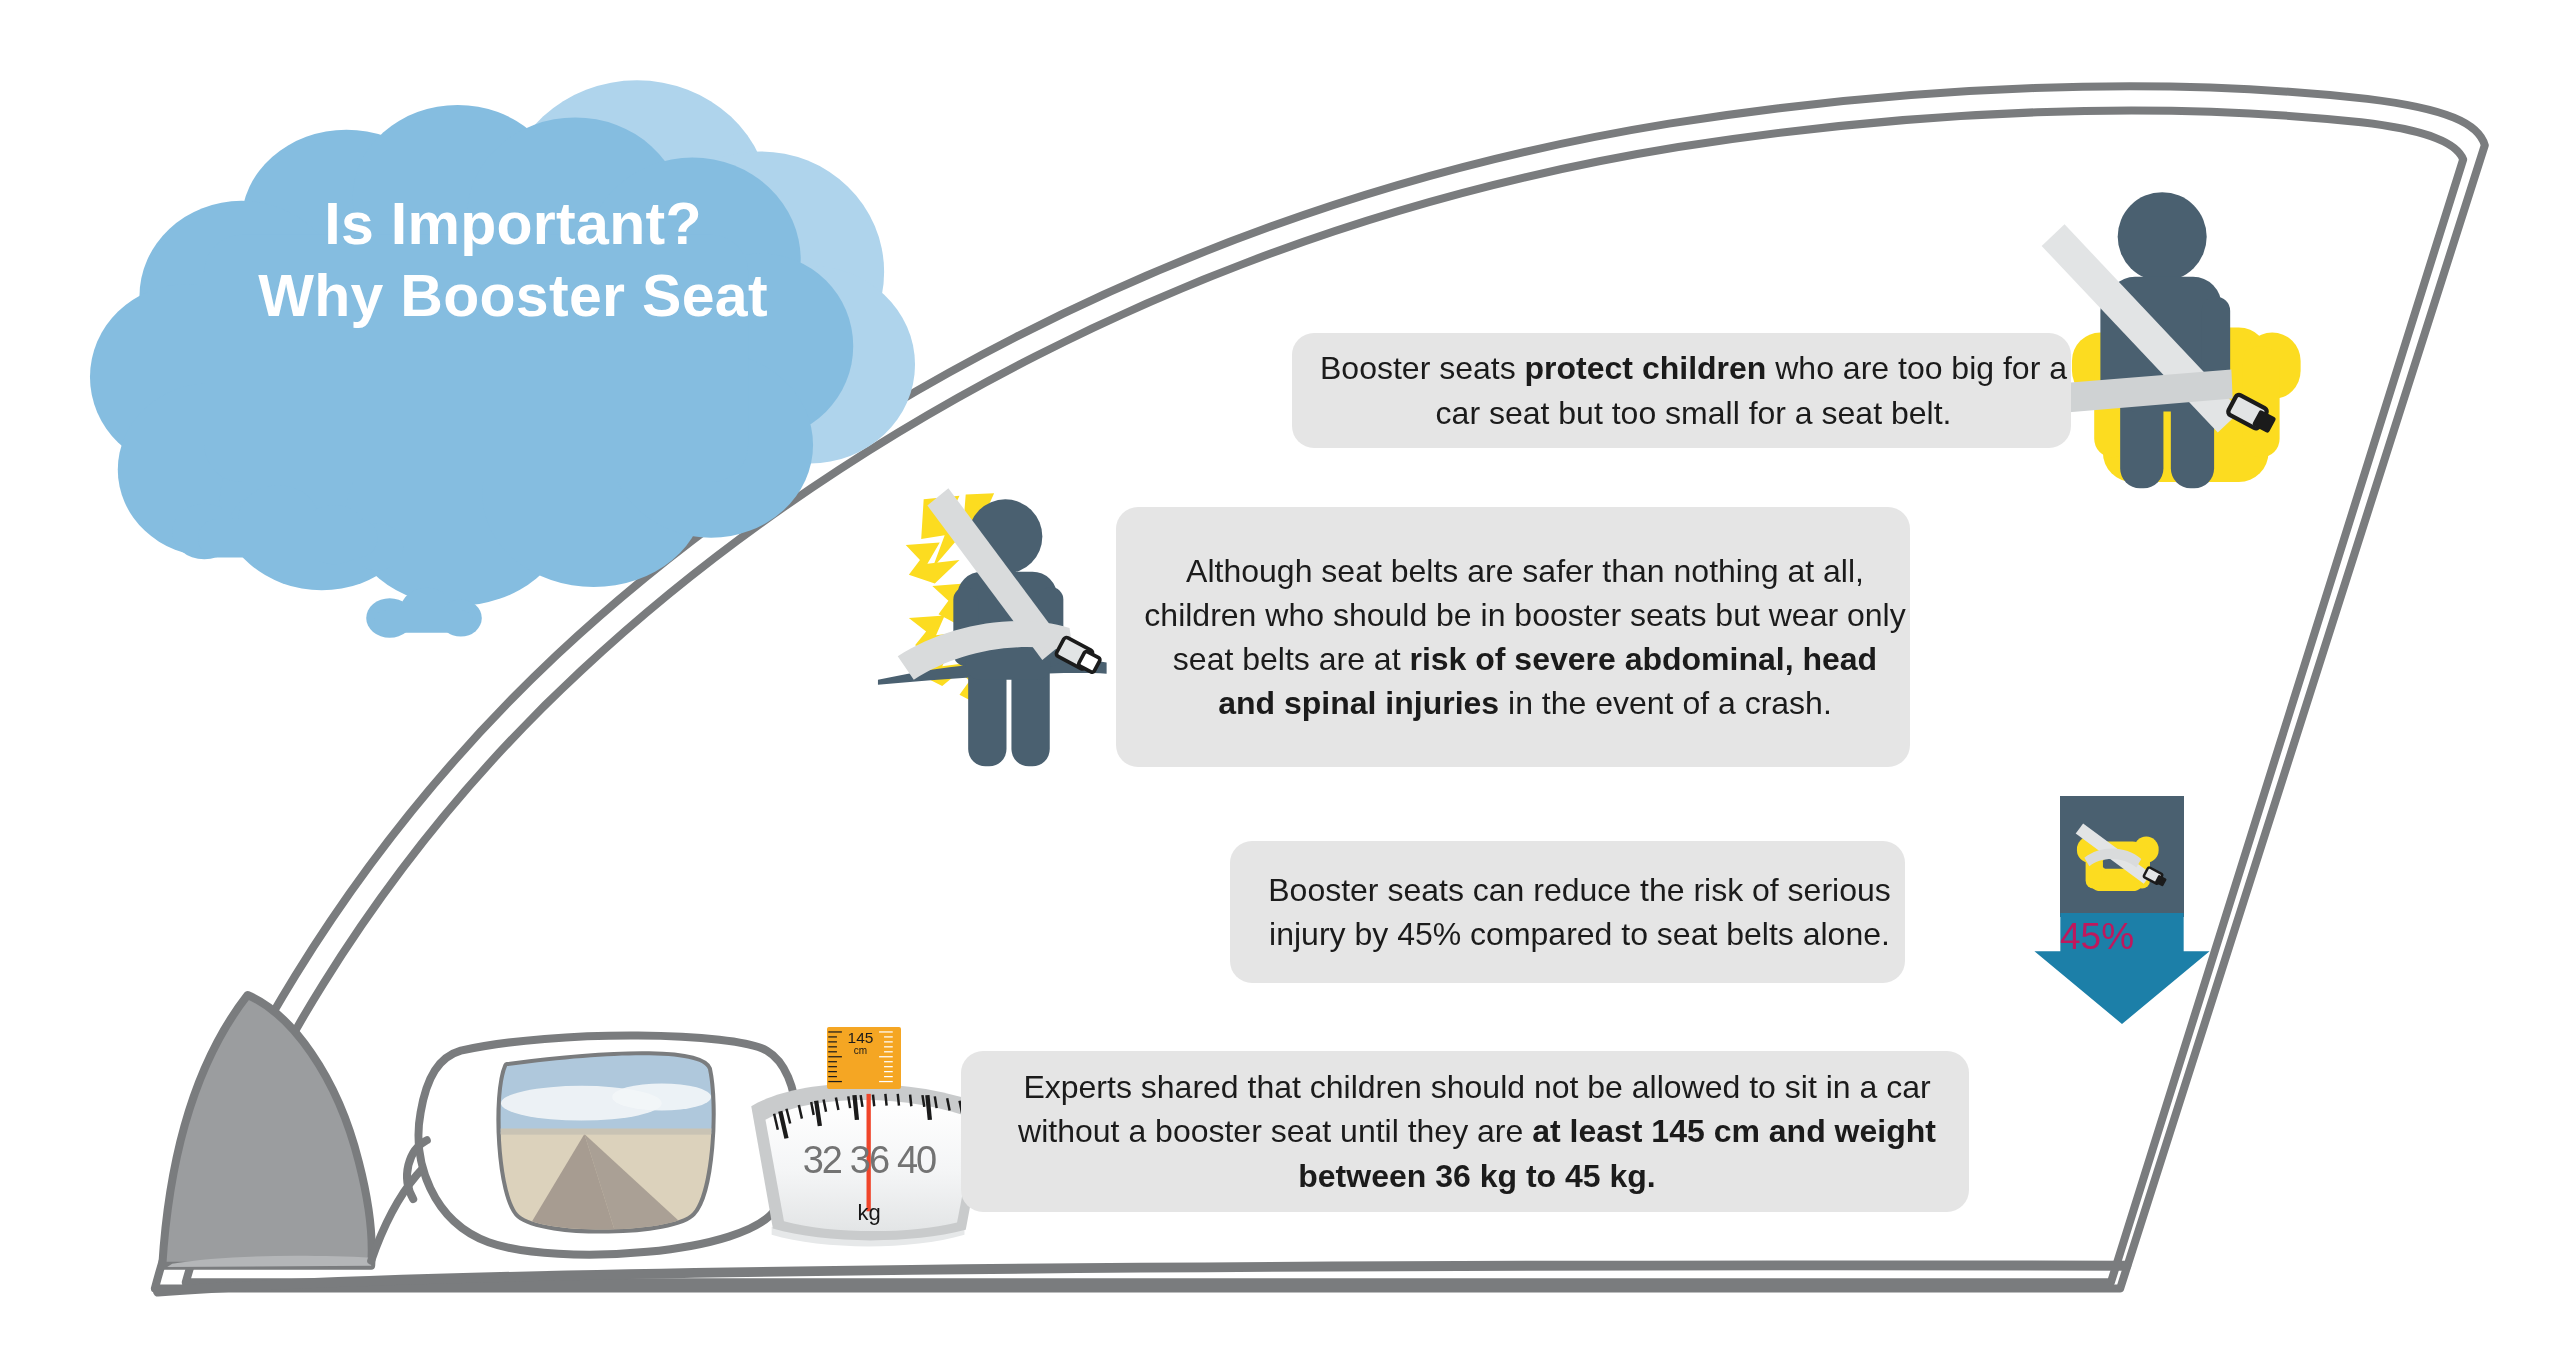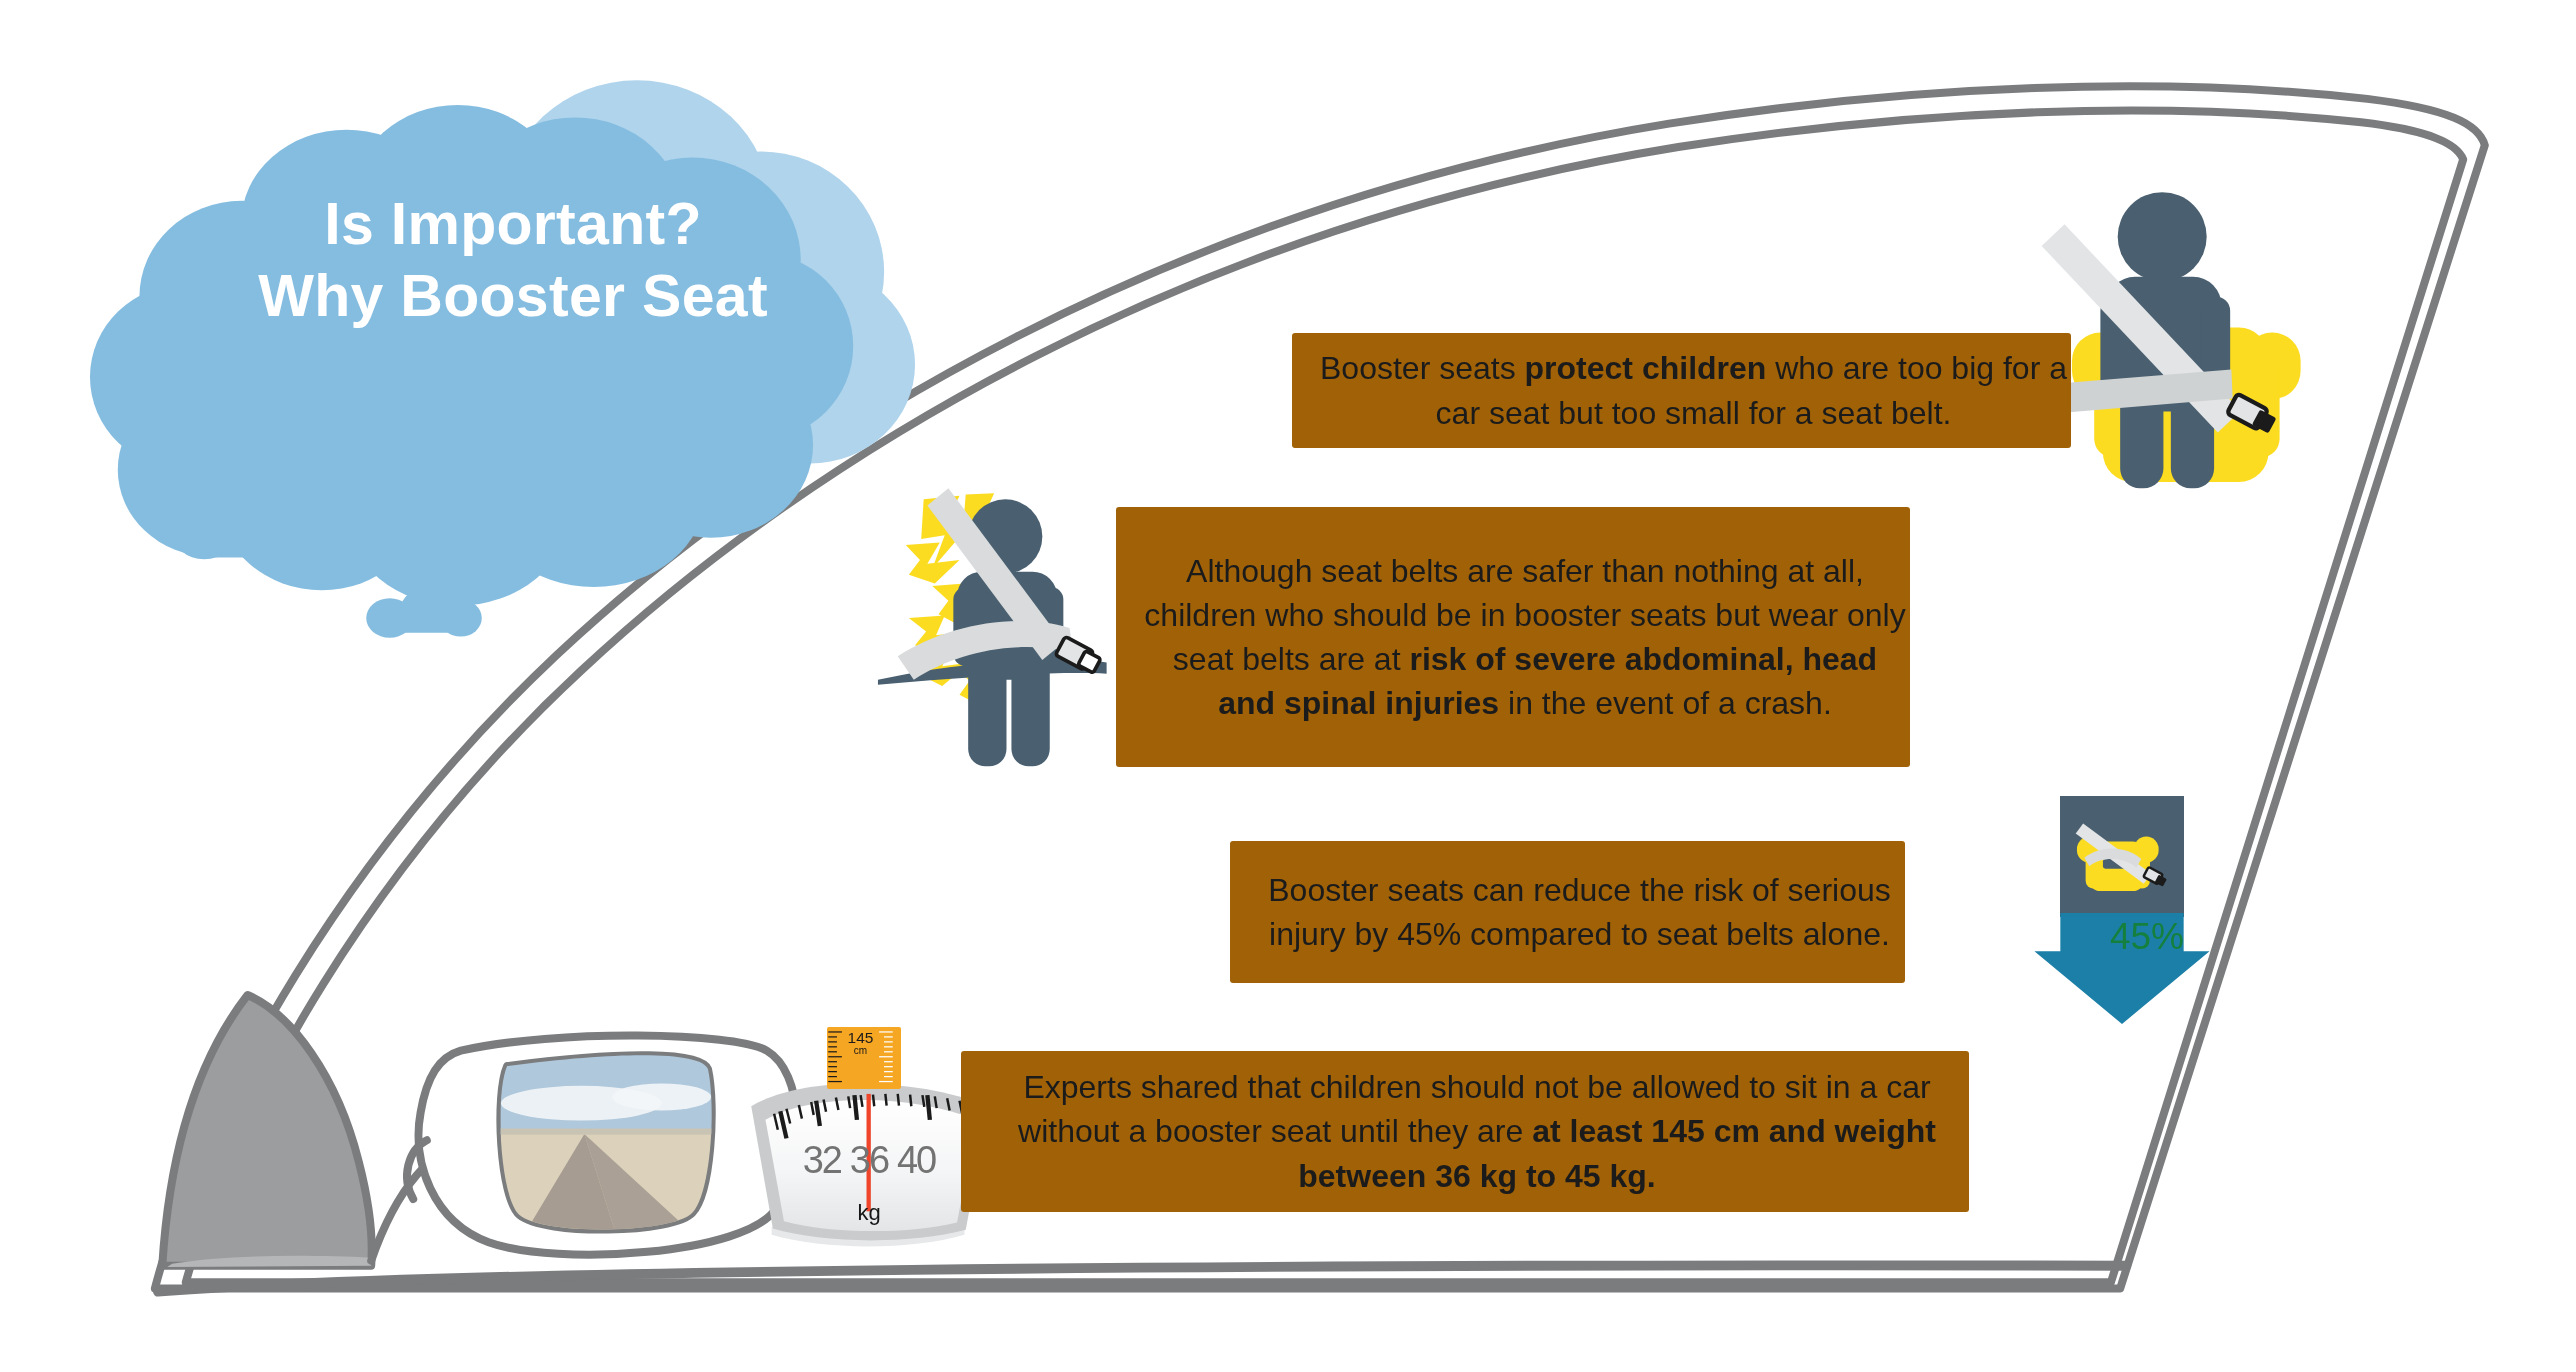--- a/index.html
+++ b/index.html
@@ -7,36 +7,36 @@
   #stage{position:relative;width:2576px;height:1372px;background:#fff;}
   #stage > svg.layer{position:absolute;left:0;top:0;width:2576px;height:1372px;}
 
   
   #title-wrap{position:absolute;left:111px;top:56px;width:903px;height:371px;}
   #title-text{position:absolute;left:0;top:133px;width:804px;text-align:center;
      color:#ffffff;font-size:59px;font-weight:bold;line-height:1.22;letter-spacing:0.3px;}
   #title-text .l{display:block;}
 
   
-  .bubble{position:absolute;background:#a16207;border-radius:3px;
+  .bubble{position:absolute;background:#e5e5e5;border-radius:22px;
      box-sizing:border-box;display:flex;align-items:center;justify-content:center;padding-left:24px;}
   .bubble p{margin:0;width:100%;text-align:center;color:#1b1b1b;
      font-size:32px;line-height:1.38;font-family:"Liberation Sans",sans-serif;}
   .bubble b{font-weight:bold;}
 
   #bubble-1{left:1292px;top:333px;width:779px;height:115px;}
   #bubble-2{left:1116px;top:507px;width:794px;height:260px;}
   #bubble-3{left:1230px;top:841px;width:675px;height:142px;}
   #bubble-4{left:961px;top:1051px;width:1008px;height:161px;}
 
   
   #arrow-45{position:absolute;left:2060px;top:796px;width:124px;height:229px;}
   #arrow-45 .head-box{position:absolute;left:0;top:0;width:124px;height:121px;background:#4A6070;}
-  #arrow-45 .pct{position:absolute;left:0;top:122px;width:124px;text-align:right;
-     color:#15803d;font-size:37px;line-height:1;z-index:3;}
+  #arrow-45 .pct{position:absolute;left:0;top:122px;width:124px;text-align:left;
+     color:#be185d;font-size:37px;line-height:1;z-index:3;}
   #arrow-45 .seat-ico{position:absolute;left:12.4px;top:17.3px;width:99px;height:93px;}
 
   
   #ruler{position:absolute;left:827px;top:1027px;width:67px;height:62px;padding-left:7px;}
   #ruler .body{position:absolute;inset:0;background:#F5A623;border-radius:1.9px;}
   #ruler .txt{position:absolute;left:0;top:2.5px;width:67px;text-align:center;
      color:#1b1b1b;font-size:15.5px;line-height:1.08;}
   #ruler .txt .u{display:block;font-size:10px;}
 
   

